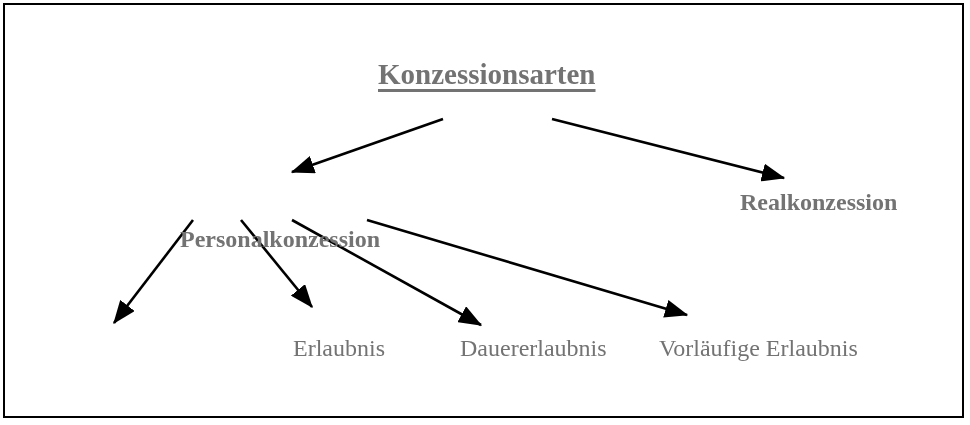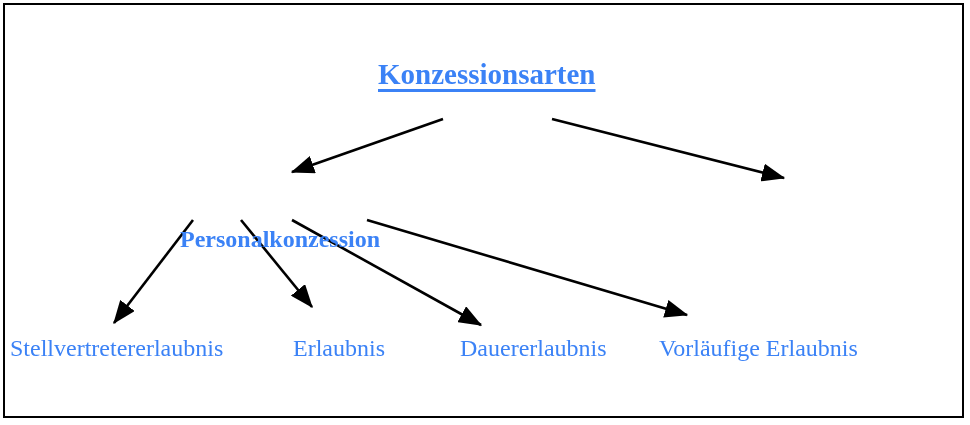--- a/index.html
+++ b/index.html
@@ -27,21 +27,21 @@
   #edges {
     position: absolute;
     left: 0;
     top: 0;
     width: 970px;
     height: 425px;
   }
   .node {
     position: absolute;
     white-space: nowrap;
-    color: #3b82f6;
+    color: #737373;
     line-height: 1;
   }
   .node-title {
     font-size: 29px;
     font-weight: bold;
     text-decoration: underline;
     text-decoration-thickness: 3px;
     text-underline-offset: 5px;
     left: 378px;
     top: 60px;
@@ -86,22 +86,22 @@
 
     <line x1="292" y1="220" x2="481" y2="325" stroke="#000000" stroke-width="2.6" marker-end="url(#arrowhead)"></line>
 
     <line x1="367" y1="220" x2="687" y2="315" stroke="#000000" stroke-width="2.6" marker-end="url(#arrowhead)"></line>
   </svg>
 
   <div class="node node-title">Konzessionsarten</div>
 
   <div class="node node-level2 node-personal">Personalkonzession</div>
 
+  <div class="node node-level2 node-real">Realkonzession</div>
 
-  <div class="node node-leaf leaf-stellvertreter">Stellvertretererlaubnis</div>
 
   <div class="node node-leaf leaf-gestattung">Erlaubnis</div>
 
   <div class="node node-leaf leaf-dauer">Dauererlaubnis</div>
 
   <div class="node node-leaf leaf-vorlaeufig">Vorläufige Erlaubnis</div>
 
 </div>
 
 </body></html>

